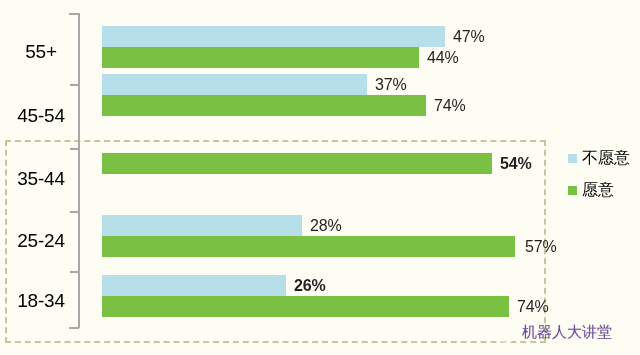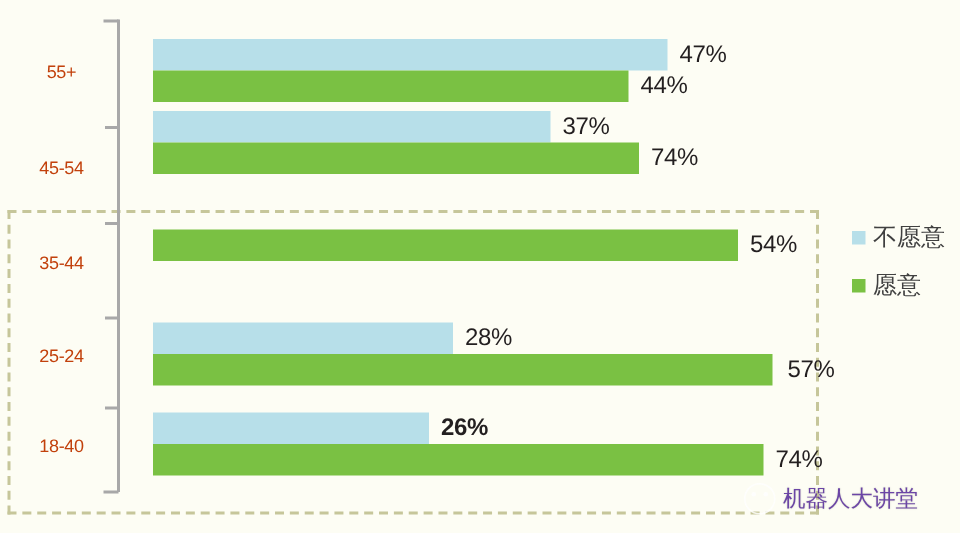--- a/index.html
+++ b/index.html
@@ -95,22 +95,22 @@
     white-space: nowrap;
     letter-spacing: -0.2px;
   }
 
   
   .cat-label {
     position: absolute;
     left: 8px;
     width: 66px;
     text-align: center;
-    font-size: 12px;
-    color: #c2410c;
+    font-size: 19px;
+    color: #000000;
     white-space: nowrap;
     letter-spacing: -0.2px;
   }
 
   
   .legend {
     position: absolute;
     left: 568px;
     top: 148px;
   }
@@ -121,21 +121,21 @@
     white-space: nowrap;
   }
   .legend-swatch {
     width: 9px;
     height: 9px;
     margin-right: 5px;
     flex: 0 0 auto;
   }
   .legend-label {
     font-size: 16px;
-    color: #404040;
+    color: #000000;
     font-family: "DejaVu Sans", "Liberation Sans", sans-serif;
   }
 
   
   .watermark {
     position: absolute;
     left: 496px;
     top: 322px;
     display: flex;
     align-items: center;
@@ -190,21 +190,21 @@
   <div class="axis-cap" style="top:327px;"></div>
   <div class="axis-tick" style="top:84px;"></div>
   <div class="axis-tick" style="top:148px;"></div>
   <div class="axis-tick" style="top:211px;"></div>
   <div class="axis-tick" style="top:271px;"></div>
 
   <div class="cat-label" style="top:41px;">55+</div>
   <div class="cat-label" style="top:105px;">45-54</div>
   <div class="cat-label" style="top:168px;">35-44</div>
   <div class="cat-label" style="top:230px;">25-24</div>
-  <div class="cat-label" style="top:290px;">18-40</div>
+  <div class="cat-label" style="top:290px;">18-34</div>
 
   <div class="plot">
 
     <div class="group" style="top:26px;">
       <div class="bar-row">
         <div class="bar unwilling" style="width:343px;"></div>
         <div class="bar-value" style="left:351px;">47%</div>
       </div>
       <div class="bar-row">
         <div class="bar willing" style="width:317px;"></div>
@@ -219,21 +219,21 @@
       </div>
       <div class="bar-row">
         <div class="bar willing" style="width:324px;"></div>
         <div class="bar-value" style="left:332px;">74%</div>
       </div>
     </div>
 
     <div class="group" style="top:153px;">
       <div class="bar-row">
         <div class="bar willing" style="width:390px;"></div>
-        <div class="bar-value" style="left:398px;">54%</div>
+        <div class="bar-value" style="left:398px;font-weight:bold;">54%</div>
       </div>
     </div>
 
     <div class="group" style="top:215px;">
       <div class="bar-row">
         <div class="bar unwilling" style="width:200px;"></div>
         <div class="bar-value" style="left:208px;">28%</div>
       </div>
       <div class="bar-row">
         <div class="bar willing" style="width:413px;"></div>

